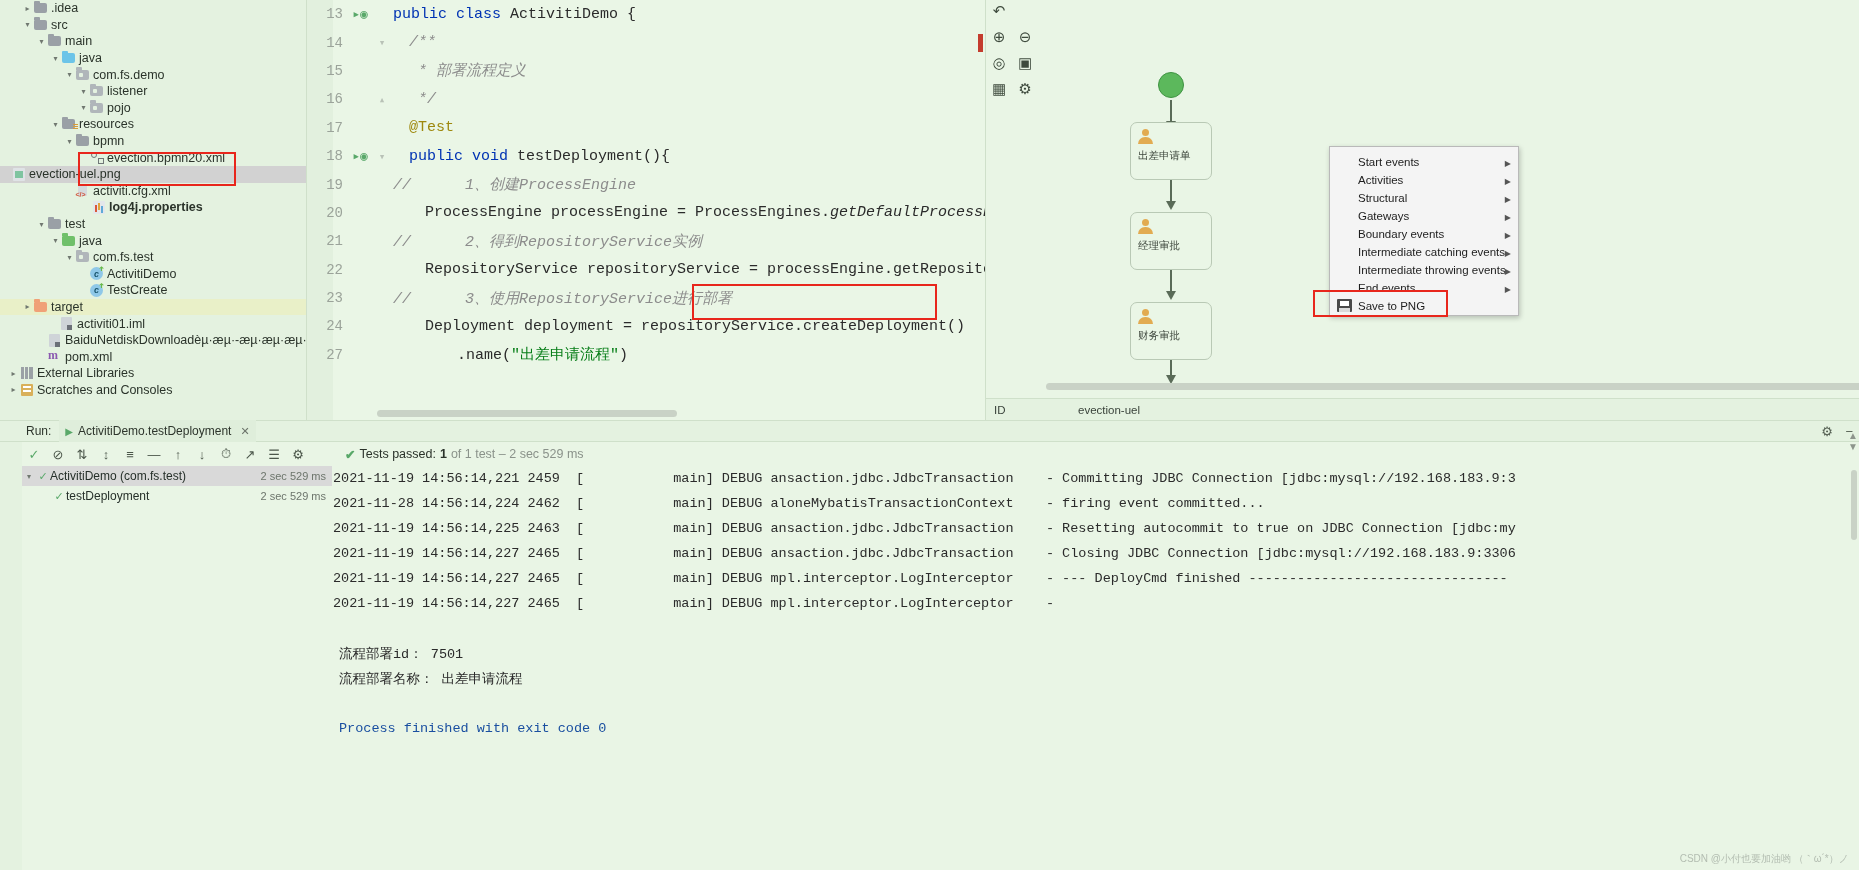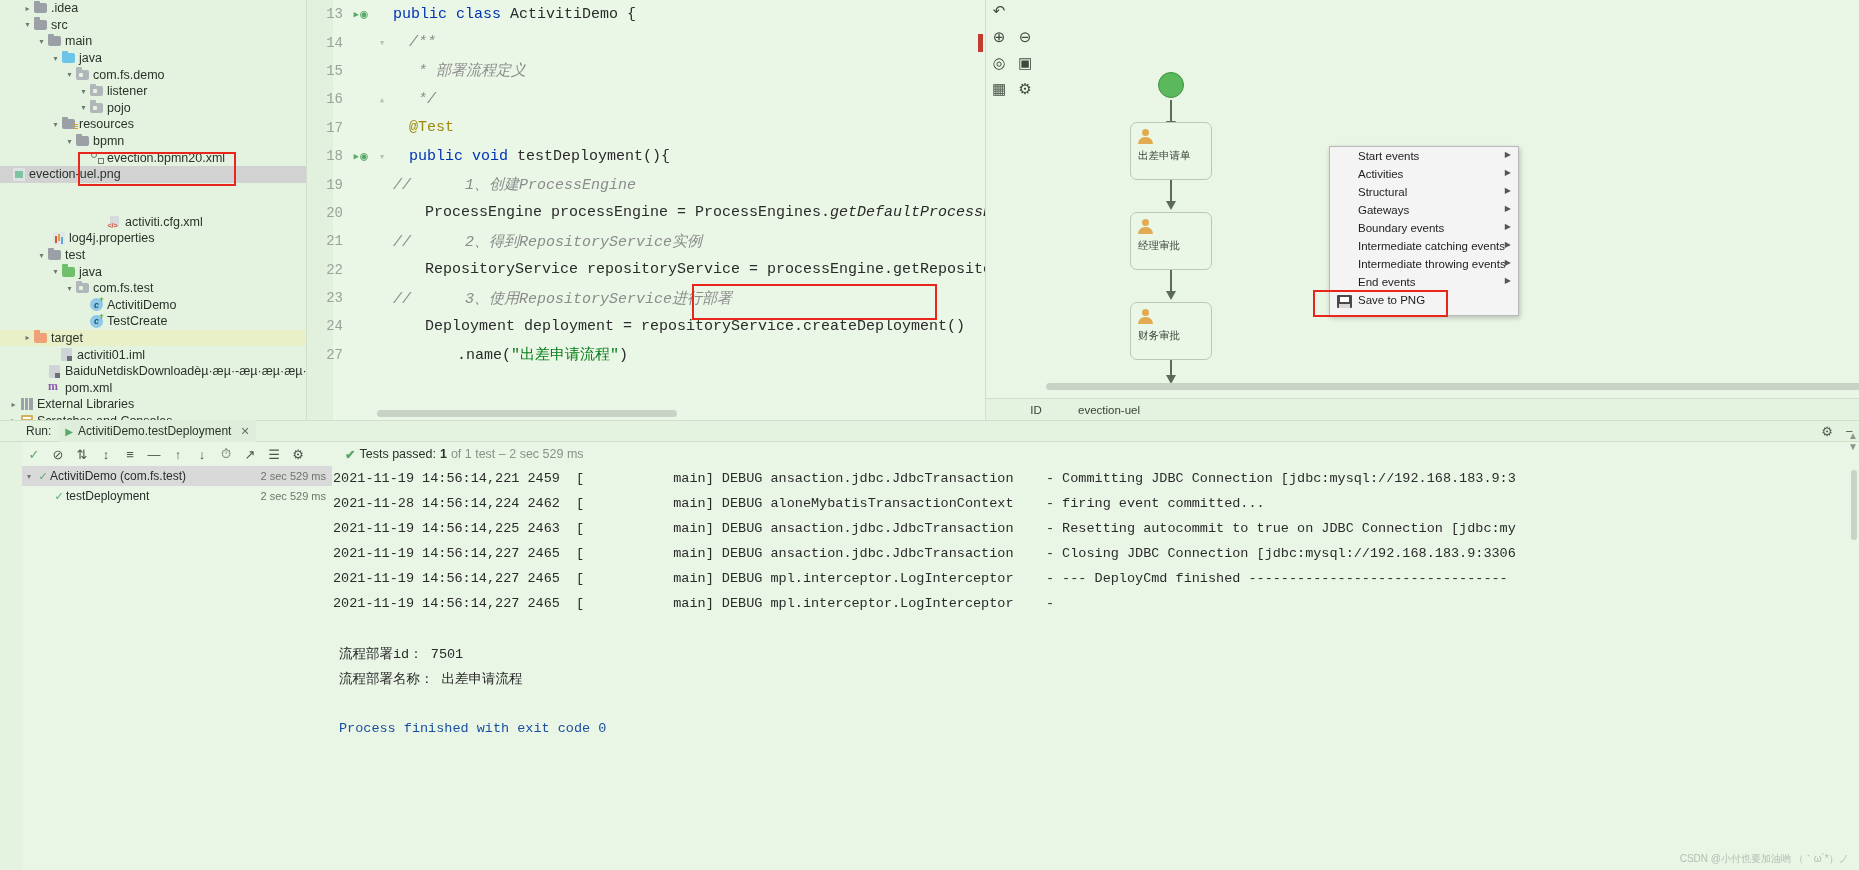--- a/index.html
+++ b/index.html
@@ -120,29 +120,29 @@
   .person { position:absolute; left:7px; top:6px; width:15px; height:14px; }
   .person .head { position:absolute; left:4px; top:0; width:7px; height:7px; border-radius:50%; background:#e2ab51; }
   .person .body { position:absolute; left:0; top:8px; width:15px; height:7px; border-radius:7px 7px 0 0; background:#e2ab51; }
   .startev { position:absolute; width:26px; height:26px; border-radius:50%; background:#5cb85c; border:1.5px solid #3f9342; }
   .conn { position:absolute; width:1.6px; background:#5a6b58; }
   .conn::after { content:""; position:absolute; left:-4px; bottom:-8px; border-left:5px solid transparent;
                  border-right:5px solid transparent; border-top:9px solid #5a6b58; }
   .bpmn-hscroll { position:absolute; left:60px; bottom:30px; width:1190px; height:7px; background:#c9d2c6; border-radius:4px; }
   .bpmn-footer { position:absolute; left:0; right:0; bottom:0; height:22px; background:#e4f2e0;
                  border-top:1px solid #cfe0ca; display:flex; align-items:center; font-size:11.5px; color:#39423a; }
-  .bpmn-footer .f-id { padding-left:8px; width:92px;text-align:center; }
+  .bpmn-footer .f-id { padding-left:8px; width:92px; }
 
   
   .ctx {
     position:absolute; left:1329px; top:146px; width:190px;
     background:#f4f4f4; border:1px solid #b9b9b9; box-shadow: 1px 2px 5px rgba(0,0,0,.22);
     padding: 3px 0; font-size: 11.5px; color:#1d1d1d;
   }
-  .ctx-item { height:18px; display:flex; align-items:flex-start; padding:0 6px 0 28px; position:relative; white-space:nowrap; }
+  .ctx-item { height:18px; display:flex; align-items:flex-end; padding:0 6px 0 28px; position:relative; white-space:nowrap; }
   .ctx-item .sub { position:absolute; right:7px; font-size:8px; color:#555; }
   .ctx-item .ico { position:absolute; left:6px; width:16px; height:14px; display:flex; align-items:center; justify-content:center; }
   .save-ico { width:15px; height:13px; background:#4a4a4a; border-radius:1px; position:relative; }
   .save-ico::after { content:""; position:absolute; left:3px; top:2px; width:9px; height:5px; background:#fff; }
   .save-ico::before { content:""; position:absolute; left:2px; bottom:0; width:11px; height:4px; background:#d9d9d9; }
   .ctx-hl { position:absolute; left:1313px; top:290px; width:135px; height:27px; border:2.2px solid #e8261c; pointer-events:none; }
 
   
   .runpanel { position:absolute; left:0; top:420px; right:0; bottom:0; background:#e9f5e5; }
   .runtab-bar { position:absolute; left:0; top:0; right:0; height:22px; background:#e4f2e0;
@@ -258,31 +258,31 @@
         </span>
         <span class="tlabel">evection.bpmn20.xml</span>
       </div>
       <div class="trow sel-gray" style="">
         <span class="arrow blank"></span>
         <span class="tico">
           <div class="pngico"></div>
         </span>
         <span class="tlabel">evection-uel.png</span>
       </div>
-      <div class="trow" style="padding-left: 96px; margin-top: 31px;">
+      <div class="trow" style="padding-left: 64px;">
         <span class="arrow blank"></span>
         <span class="tico">
           <div class="xmlico">
             <div class="b"></div>
             <div class="t">&lt;/&gt;</div>
           </div>
         </span>
         <span class="tlabel">activiti.cfg.xml</span>
       </div>
-      <div class="trow" style="padding-left: 40px;">
+      <div class="trow" style="padding-left: 80px; font-weight: bold;">
         <span class="arrow blank"></span>
         <span class="tico">
           <div class="propico"></div>
         </span>
         <span class="tlabel">log4j.properties</span>
       </div>
       <div class="trow" style="padding-left: 36px;">
         <span class="arrow">▾</span>
         <span class="tico">
           <div class="fld gray"></div>

